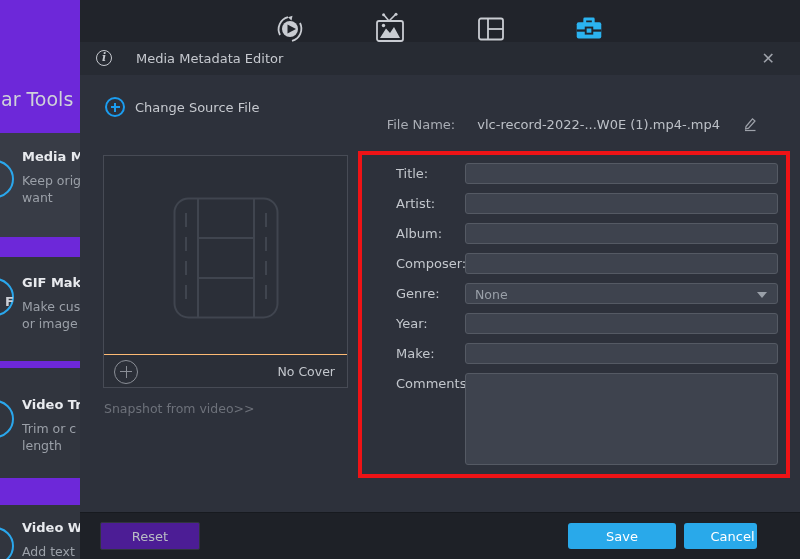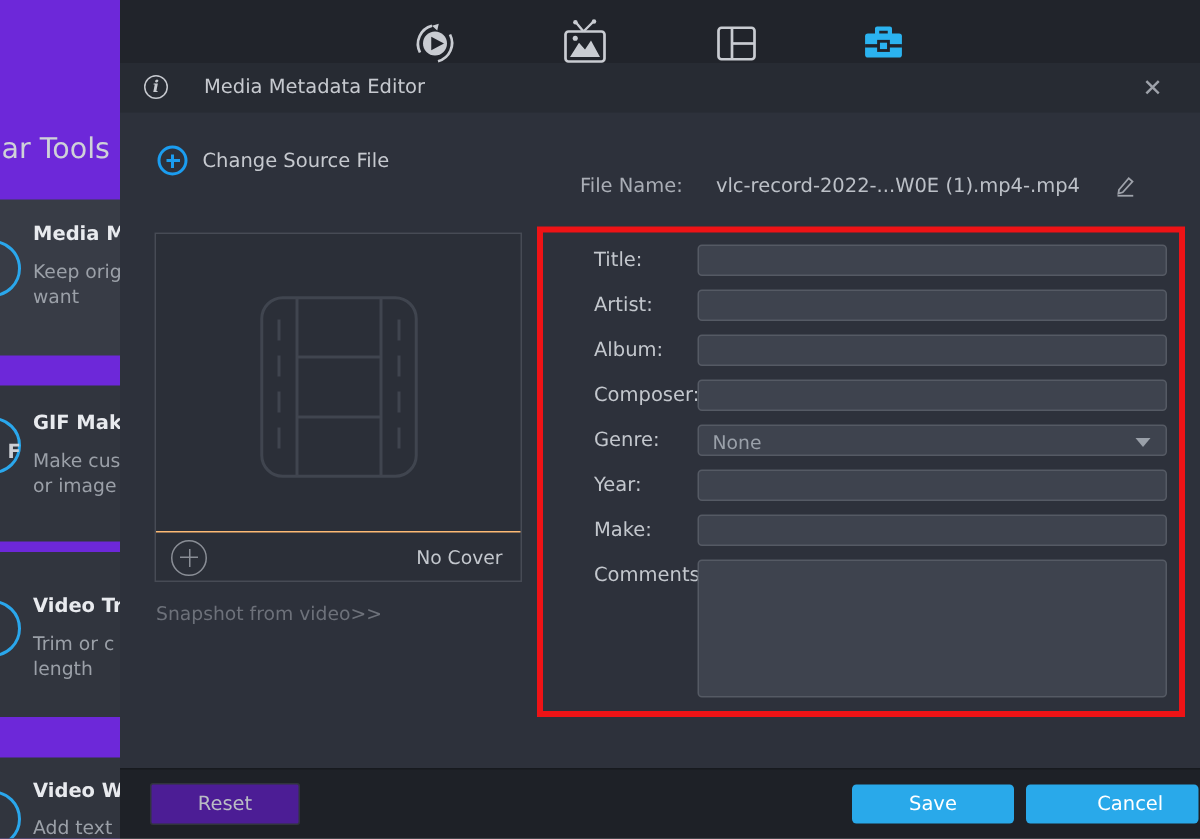--- a/index.html
+++ b/index.html
@@ -84,21 +84,21 @@
   
   .dlg-footer { position:absolute; left:0; bottom:0; width:720px; height:47px;
                 background:#1e2127; border-top:1px solid #171a1f; }
   .btn-reset { position:absolute; left:20px; top:9px; width:100px; height:28px;
                background:#4c1d95; border:1px solid #31353d; border-radius:2px;
                color:#b9bdc4; font-size:13px;
                font-family:"DejaVu Sans","Liberation Sans",sans-serif; }
   .btn-save { position:absolute; left:488px; top:10px; width:108px; height:26px;
               background:#29a9ea; border:none; border-radius:3px; color:#fff; font-size:13px;
               font-family:"DejaVu Sans","Liberation Sans",sans-serif; }
-  .btn-cancel { position:absolute; left:604px; top:10px; width:115px; height:26px;
+  .btn-cancel { position:absolute; left:604px; top:10px; width:73px; height:26px;
                 background:#29a9ea; border:none; border-radius:3px; color:#fff; font-size:13px;
                 font-family:"DejaVu Sans","Liberation Sans",sans-serif;padding-left:24px; }
 </style>
 </head>
 <body>
 
 <div class="stage">
 
   <div class="corner-dark"></div>
 

